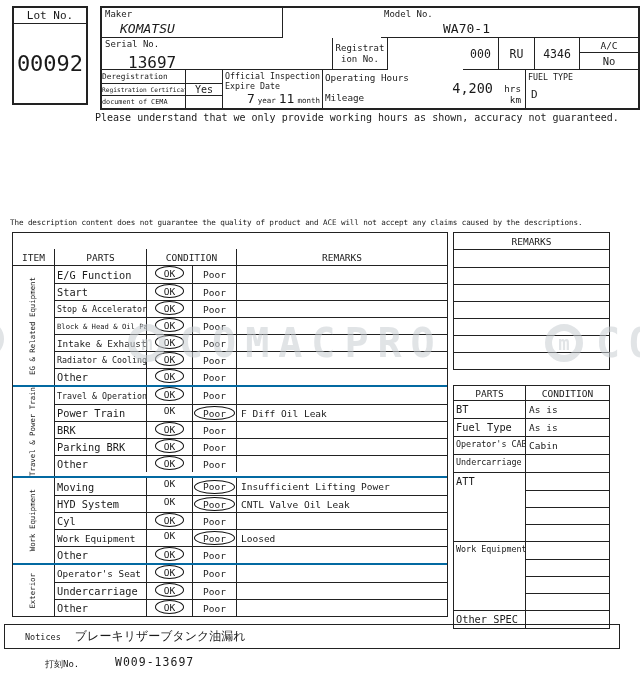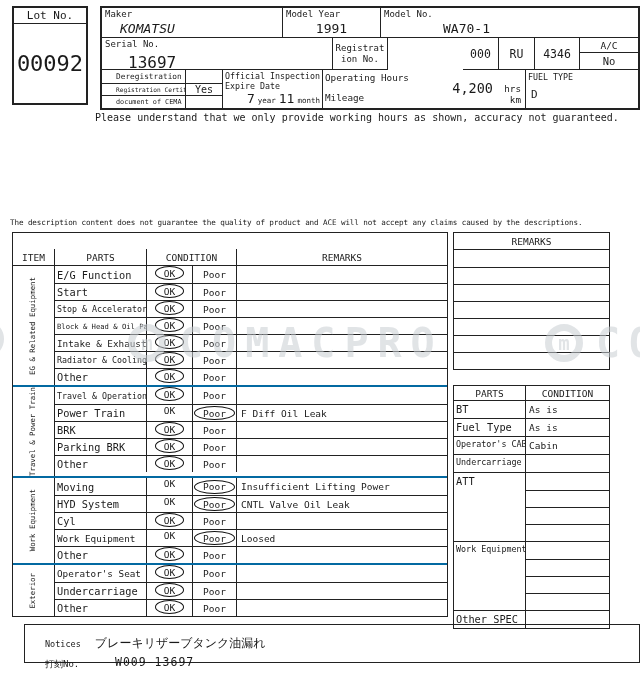--- a/index.html
+++ b/index.html
@@ -34,21 +34,21 @@
           display:flex;align-items:center;justify-content:center;font-size:11.5px;position:absolute;}
   .h-code1{left:361px;width:36px;}
   .h-code2{left:397px;width:36px;}
   .h-code3{left:433px;width:45px;}
   .h-ac{left:478px;top:30px;width:58px;height:32px;border-bottom:1px solid #222;}
   .h-ac-label{height:15px;border-bottom:1px solid #222;display:flex;align-items:center;justify-content:center;font-size:9.5px;}
   .h-ac-value{height:16px;display:flex;align-items:center;justify-content:center;font-size:10.5px;}
   .h-dereg{left:0;top:62px;width:121px;height:38px;border-right:1px solid #222;}
   .d-row{display:flex;height:12.6px;}
   .d-row + .d-row{border-top:1px solid #222;}
-  .d-label{width:84px;border-right:1px solid #222;display:flex;align-items:center;padding-left:14px;white-space:nowrap;overflow:hidden;}
+  .d-label{width:84px;border-right:1px solid #222;display:flex;align-items:center;padding-left:0;white-space:nowrap;overflow:hidden;}
   .d-val{flex:1;display:flex;align-items:center;justify-content:center;font-size:10px;}
   .d0 .d-label{font-size:7.8px;}
   .d1 .d-label{font-size:6.2px;}
   .d2 .d-label{font-size:6.8px;}
   .h-inspect{left:121px;top:62px;width:100px;height:38px;border-right:1px solid #222;}
   .insp-l1{position:absolute;left:2px;top:1px;font-size:8.3px;}
   .insp-l2{position:absolute;left:2px;top:11px;font-size:8.3px;}
   .insp-date{position:absolute;right:2px;bottom:2px;display:flex;align-items:baseline;gap:3px;white-space:nowrap;}
   .insp-num{font-size:13px;}
   .insp-unit{font-size:7.5px;}
@@ -102,21 +102,21 @@
   .sh-cond{flex:1;}
   .spec-row{display:flex;}
   .spec-row + .spec-row{border-top:1px solid #222;}
   .spec-label{width:72px;border-right:1px solid #222;padding:2px 0 0 2px;white-space:nowrap;overflow:hidden;}
   .sl10{font-size:10.3px;} .sl8{font-size:8.4px;}
   .spec-vals{flex:1;display:flex;flex-direction:column;}
   .spec-val{height:17px;display:flex;align-items:center;padding-left:3px;font-size:9.5px;}
   .spec-val + .spec-val{border-top:1px solid #222;}
 
   
-  .notices{position:absolute;left:24px;top:624px;width:616px;height:39px;border:1px solid #222;display:flex;align-items:center;}
+  .notices{position:absolute;left:4px;top:624px;width:616px;height:25px;border:1px solid #222;display:flex;align-items:center;}
   .notices-label{margin-left:20px;font-size:8.5px;}
   .notices-text{margin-left:14px;font-size:12px;font-family:"DejaVu Sans Mono","Liberation Mono",monospace,sans-serif;}
   .stamp-label{position:absolute;left:45px;top:658px;font-size:9px;}
   .stamp-value{position:absolute;left:115px;top:655px;font-size:11.5px;letter-spacing:1px;}
 
   
   .wm{position:absolute;left:0;top:316px;width:640px;height:58px;color:#c9ced3;opacity:.55;pointer-events:none;z-index:6;}
   .wm-piece{position:absolute;top:4px;display:flex;align-items:center;gap:13px;}
   .wm-main{left:128px;}
   .wm-right{left:545px;}
@@ -131,24 +131,20 @@
 
   <div class="lot-box">
     <div class="lot-label">Lot No.</div>
     <div class="lot-number">00092</div>
   </div>
 
   <div class="hdr">
     <div class="hcell h-maker">
       <span class="hlab">Maker</span>
       <span class="hval">KOMATSU</span>
-    </div>
-    <div class="hcell h-myear">
-      <span class="hlab">Model Year</span>
-      <span class="hval">1991</span>
     </div>
     <div class="hcell h-mno">
       <span class="hlab">Model No.</span>
       <span class="hval">WA70-1</span>
     </div>
     <div class="hcell h-serial">
       <span class="hlab">Serial No.</span>
       <span class="hval">13697</span>
     </div>
     <div class="hcell h-reglabel">Registration No.</div>

